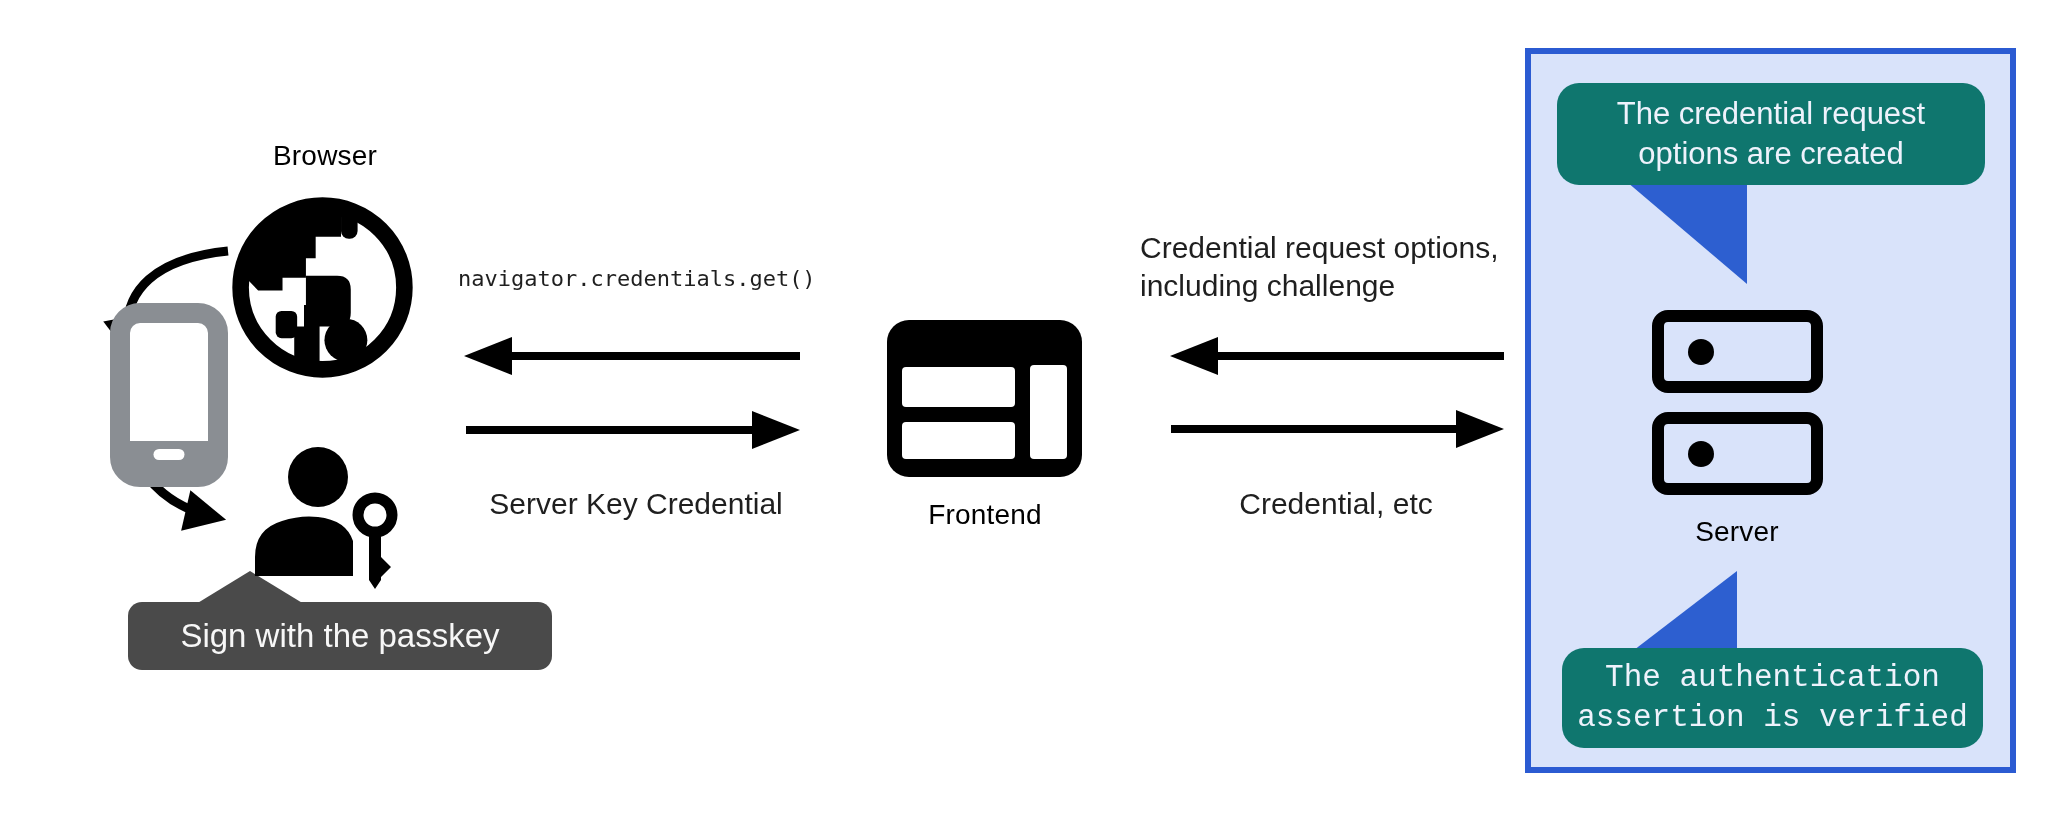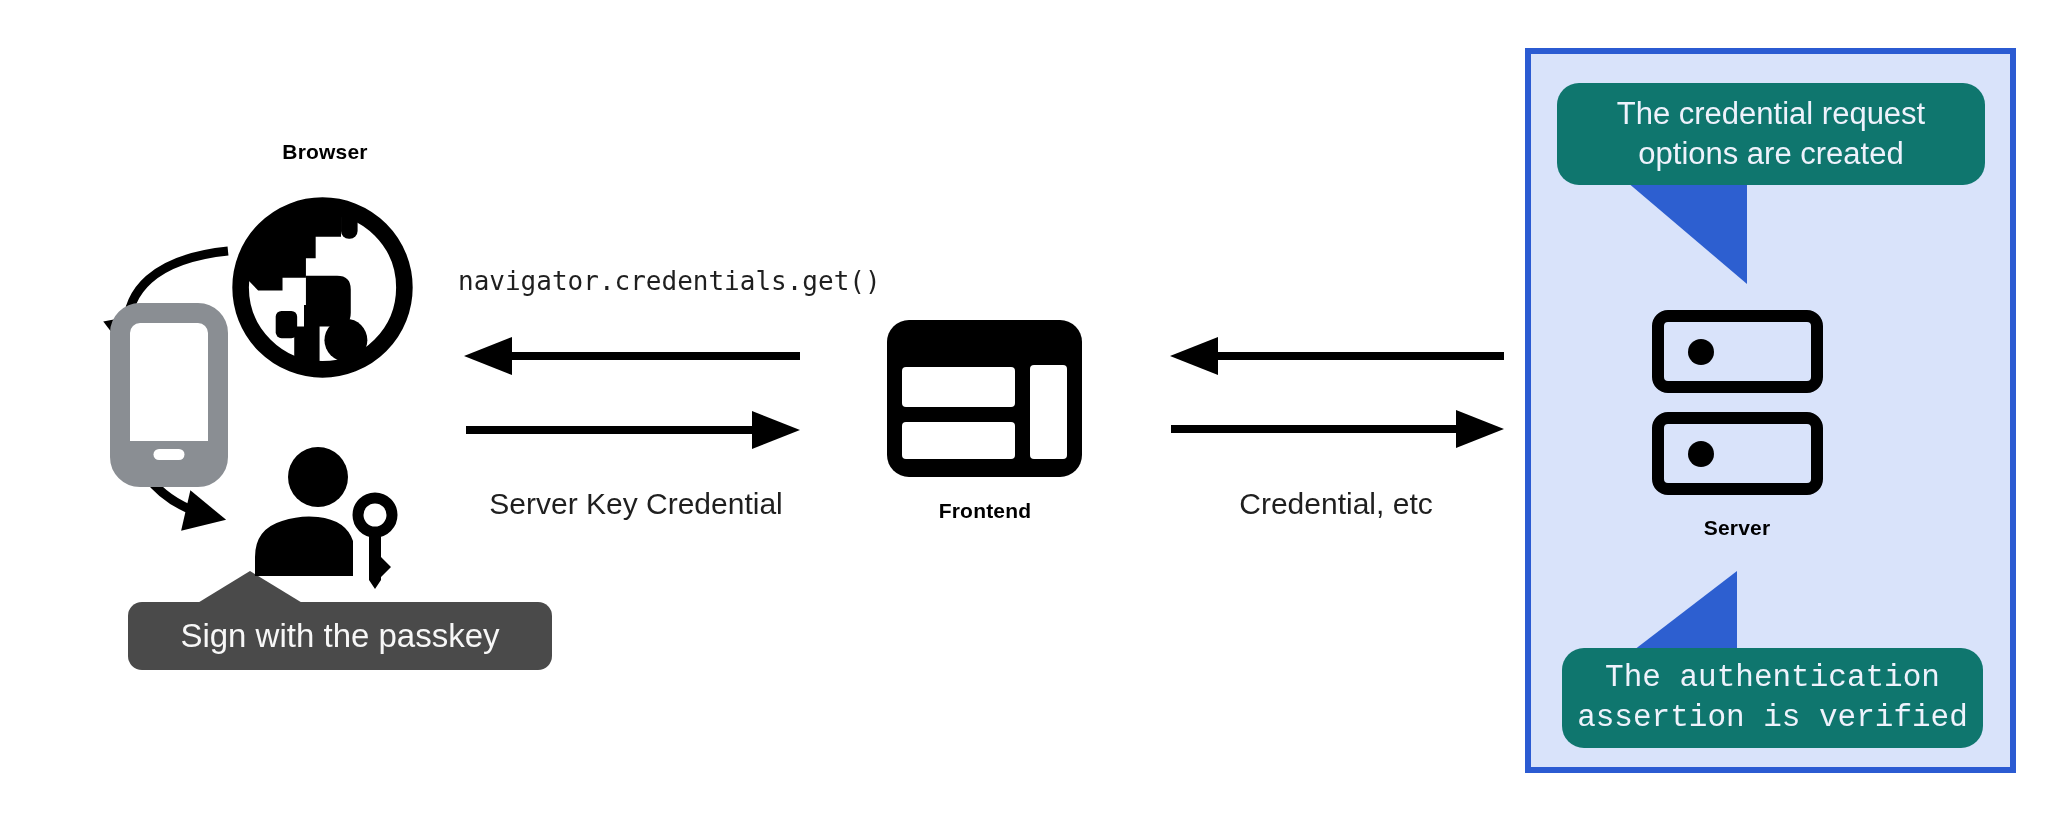--- a/index.html
+++ b/index.html
@@ -2,23 +2,23 @@
 <html><head>
 <meta charset="utf-8">
 <style>
   html,body{margin:0;padding:0;background:#ffffff;}
   #canvas{
     position:relative;width:2046px;height:818px;background:#ffffff;overflow:hidden;
     font-family:"Liberation Sans",sans-serif;color:#1f1f1f;
   }
   .abs{position:absolute;}
   
-  .node-label{font-weight:700;font-size:21px;color:#000;text-align:center;letter-spacing:.2px;}
+  .node-label{font-weight:400;font-size:28px;color:#000;text-align:center;letter-spacing:.2px;}
   .flow-label{font-size:30px;color:#1f1f1f;}
-  .code-label{font-family:"DejaVu Sans Mono",monospace;font-size:26px;color:#1f1f1f;}
+  .code-label{font-family:"DejaVu Sans Mono",monospace;font-size:22px;color:#1f1f1f;}
   .center{text-align:center;}
   
   #server-panel{
     left:1525px;top:48px;width:491px;height:725px;box-sizing:border-box;
     background:#d9e3fa;border:6px solid #2b5bd2;
   }
   .speech-bubble{
     background:#0f766e;border-radius:22px;color:#eef2fc;
     font-size:31px;line-height:40px;text-align:center;
     display:flex;flex-direction:column;justify-content:center;
@@ -140,20 +140,24 @@
 
   <div class="abs flow-label center" style="left:446px;top:487px;width:380px;">Server Key Credential</div>
 
   <div id="frontend-window-icon" class="abs">
     <div id="fe-pane-1" class="pane"></div>
     <div id="fe-pane-2" class="pane"></div>
     <div id="fe-pane-3" class="pane"></div>
   </div>
   <div class="abs node-label" style="left:885px;top:499px;width:200px;">Frontend</div>
 
+  <div class="abs flow-label" style="left:1140px;top:229px;line-height:38px;">
+    <div>Credential request options,</div>
+    <div>including challenge</div>
+  </div>
 
   <div class="abs flow-label center" style="left:1146px;top:487px;width:380px;">Credential, etc</div>
 
   <div class="abs speech-bubble" style="left:1557px;top:83px;width:428px;height:102px;">
     <div>The credential request</div>
     <div>options are created</div>
   </div>
 
   <div class="server-box" style="top:310px;">
     <div class="server-dot"></div>

